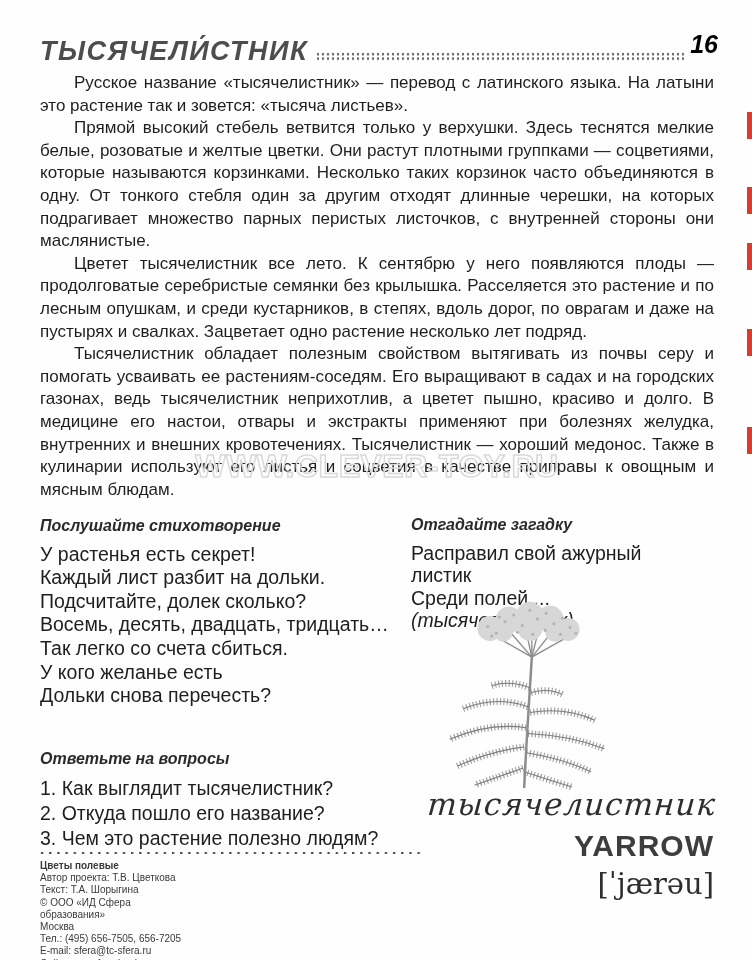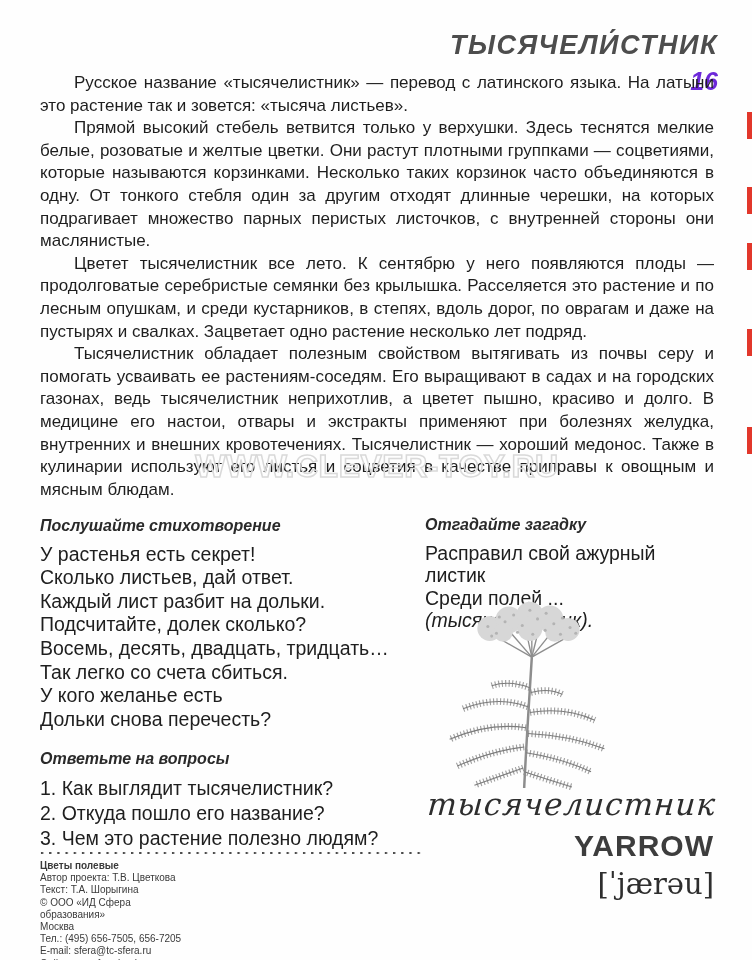--- a/index.html
+++ b/index.html
@@ -4,33 +4,33 @@
 <style>
   html,body { margin:0; padding:0; background:#777; }
   .page {
     position:relative; width:752px; height:960px; margin:0 auto;
     background:#fefefe; overflow:hidden;
     font-family:"Liberation Sans", sans-serif; color:#222;
   }
   
   .header {
     position:absolute; top:30px; left:40px; right:34px;
-    display:flex; align-items:flex-end;flex-direction:column;
+    display:flex; align-items:flex-end;
   }
   .title {
     font-size:27px; font-weight:bold; font-style:italic;
     letter-spacing:1.5px; color:#4d4d4d; white-space:nowrap;
   }
   .leader {
     flex:1; height:9px; margin:0 6px 6px 8px;
     background-image:radial-gradient(circle at 2px 2px, #6a6a6a 1.15px, transparent 1.55px);
     background-size:5px 4.5px;
   }
   .page-num {
-    font-size:25px; font-style:italic; font-weight:bold; color:#6d28d9;
+    font-size:25px; font-style:italic; font-weight:bold; color:#000000;
     margin-bottom:8px;
   }
   
   .article {
     position:absolute; top:72px; left:40px; width:674px;
     font-size:17px; line-height:22.6px; text-align:justify; color:#1e1e1e;
   }
   .article p { margin:0; text-indent:34px; }
   
   .watermark {
@@ -46,21 +46,21 @@
   }
   .poem {
     position:absolute; top:514px; left:40px; width:382px;
     font-size:19.5px; line-height:23.6px; color:#1e1e1e;
   }
   .questions {
     position:absolute; top:746px; left:40px; width:382px;
     font-size:19.5px; line-height:25px; color:#1e1e1e;
   }
   .riddle {
-    position:absolute; top:514px; left:425px; width:292px;
+    position:absolute; top:514px; left:411px; width:292px;
     font-size:19.5px; line-height:22.6px; color:#1e1e1e;
   }
   .riddle .answer { font-style:italic; }
   
   .plant {
     position:absolute; left:442px; top:592px; width:172px; height:200px;
   }
   
   .cursive-name {
     position:absolute; top:786px; left:420px; width:296px;
@@ -112,21 +112,20 @@
     <p>Прямой высокий стебель ветвится только у верхушки. Здесь теснятся мелкие белые, розоватые и желтые цветки. Они растут плотными группками — соцветиями, которые называются корзинками. Несколько таких корзинок часто объединяются в одну. От тонкого стебля один за другим отходят длинные черешки, на которых подрагивает множество парных перистых листочков, с внутренней стороны они маслянистые.</p>
     <p>Цветет тысячелистник все лето. К сентябрю у него появляются плоды — продолговатые серебристые семянки без крылышка. Расселяется это растение и по лесным опушкам, и среди кустарников, в степях, вдоль дорог, по оврагам и даже на пустырях и свалках. Зацветает одно растение несколько лет подряд.</p>
     <p>Тысячелистник обладает полезным свойством вытягивать из почвы серу и помогать усваивать ее растениям-соседям. Его выращивают в садах и на городских газонах, ведь тысячелистник неприхотлив, а цветет пышно, красиво и долго. В медицине его настои, отвары и экстракты применяют при болезнях желудка, внутренних и внешних кровотечениях. Тысячелистник — хороший медонос. Также в кулинарии используют его листья и соцветия в качестве приправы к овощным и мясным блюдам.</p>
   </div>
 
   <div class="watermark">WWW.CLEVER-TOY.RU</div>
 
   <div class="poem">
     <div class="col-heading">Послушайте стихотворение</div>
     <div>У растенья есть секрет!</div>
-    <div>Сколько листьев, дай ответ.</div>
     <div>Каждый лист разбит на дольки.</div>
     <div>Подсчитайте, долек сколько?</div>
     <div>Восемь, десять, двадцать, тридцать…</div>
     <div>Так легко со счета сбиться.</div>
     <div>У кого желанье есть</div>
     <div>Дольки снова перечесть?</div>
   </div>
 
   <div class="questions">
     <div class="col-heading">Ответьте на вопросы</div>

